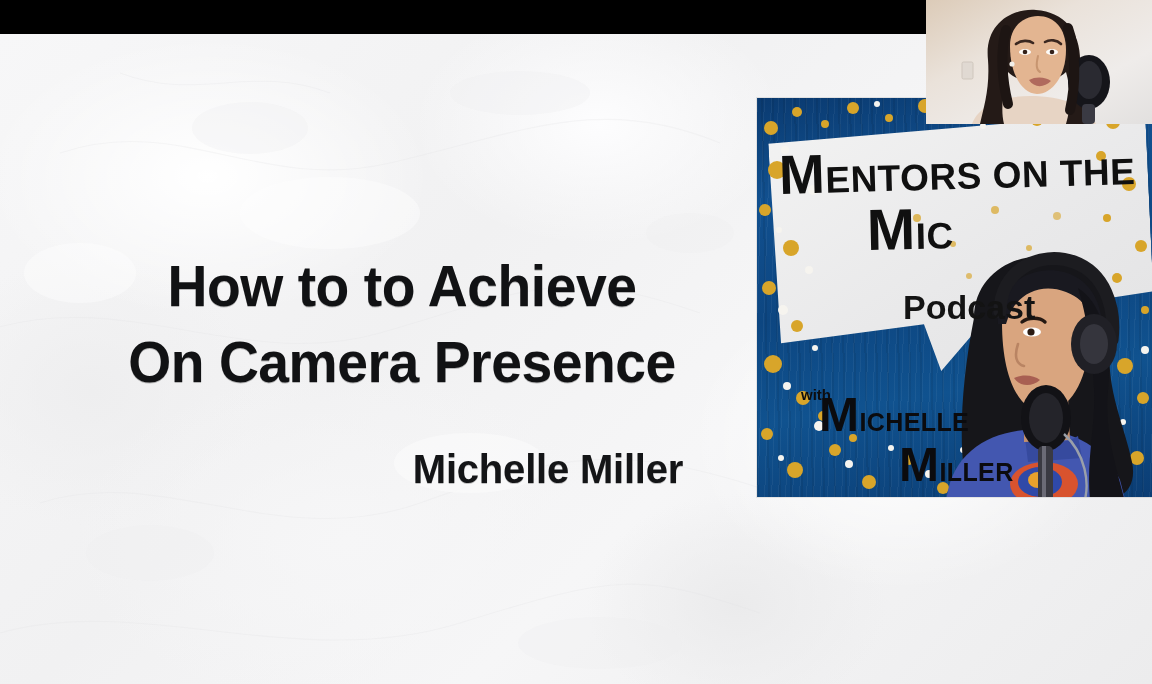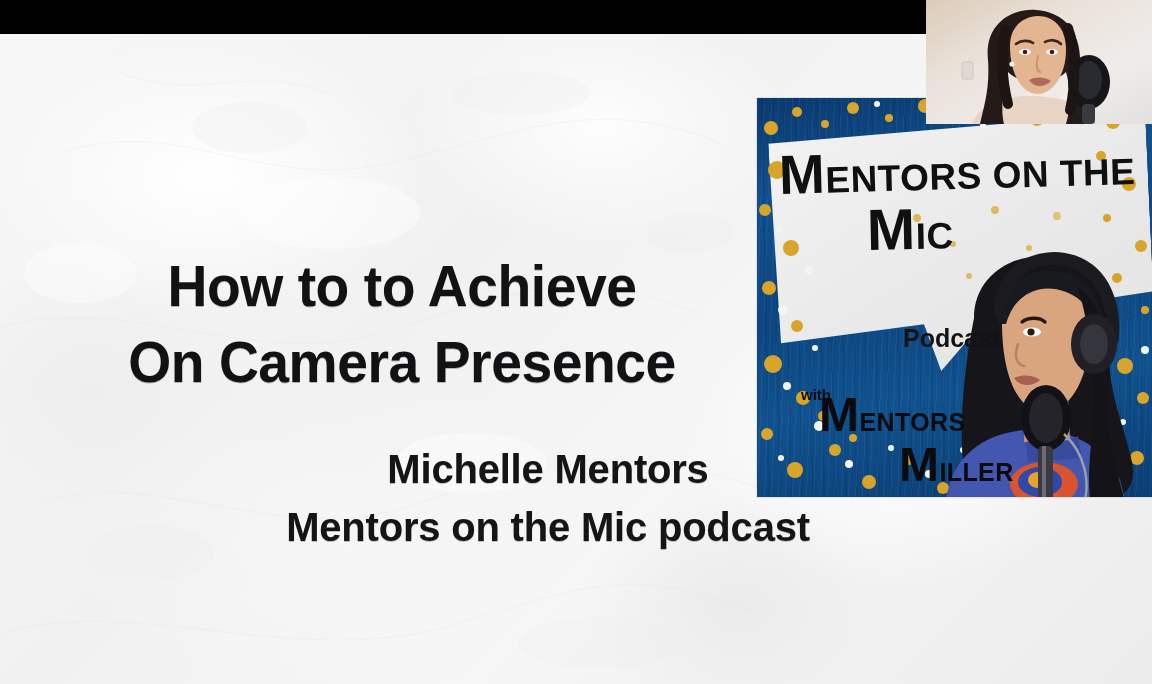--- a/index.html
+++ b/index.html
@@ -141,24 +141,23 @@
     letter-spacing: .5px;
     white-space: nowrap;
     transform: rotate(-1.2deg);
   }
   .ct-mic .big { font-size: 58px; line-height: 0; }
   .ct-podcast {
     position: absolute;
     left: 146px; top: 190px;
     font-family: "Liberation Sans", sans-serif;
     font-weight: 700;
-    font-size: 25px;
+    font-size: 34px;
     color: #131313;
     white-space: nowrap;
-    margin-top: 36px;
   }
   .ct-with {
     position: absolute;
     left: 44px; top: 288px;
     font-family: "Liberation Sans", sans-serif;
     font-weight: 700;
     font-size: 15px;
     color: #0d0d10;
     white-space: nowrap;
   }
@@ -231,22 +230,21 @@
   <div class="letterbox-top"></div>
 
   <div class="slide-text">
 
     <div class="title-block">
       <span class="title-line">How to to Achieve</span>
       <span class="title-line">On Camera Presence</span>
     </div>
 
     <div class="subtitle-block">
-      <span class="subtitle-line">Michelle Mentors</span>
-      <span class="subtitle-line">Mentors on the Mic podcast</span>
+      <span class="subtitle-line">Michelle Miller</span>
     </div>
 
   </div>
 
   <div class="cover-art">
     <div class="cover-bluefield"></div>
     <div class="cover-card"></div>
 
     <svg class="cover-confetti" width="395" height="399" viewBox="0 0 395 399" aria-hidden="true">
       <g fill="#d8a52a">
@@ -372,21 +370,21 @@
     <div class="cover-text">
       <div class="ct-mentors">
         <span class="big">M</span><span>ENTORS ON THE</span>
       </div>
       <div class="ct-mic">
         <span class="big">M</span><span>IC</span>
       </div>
       <div class="ct-podcast">Podcast</div>
       <div class="ct-with">with</div>
       <div class="ct-michelle">
-        <span class="big">M</span><span>ENTORS</span>
+        <span class="big">M</span><span>ICHELLE</span>
       </div>
       <div class="ct-miller">
         <span class="big">M</span><span>ILLER</span>
       </div>
     </div>
   </div>
 
   <div class="webcam">
     <svg class="webcam-inner" width="226" height="124" viewBox="0 0 226 124" aria-hidden="true">
       <defs>

